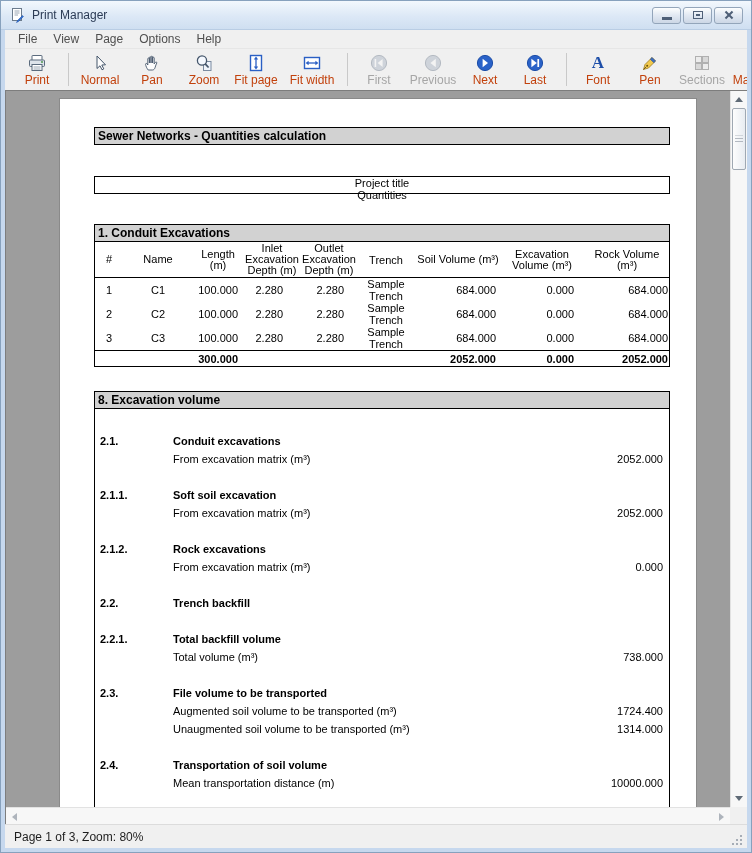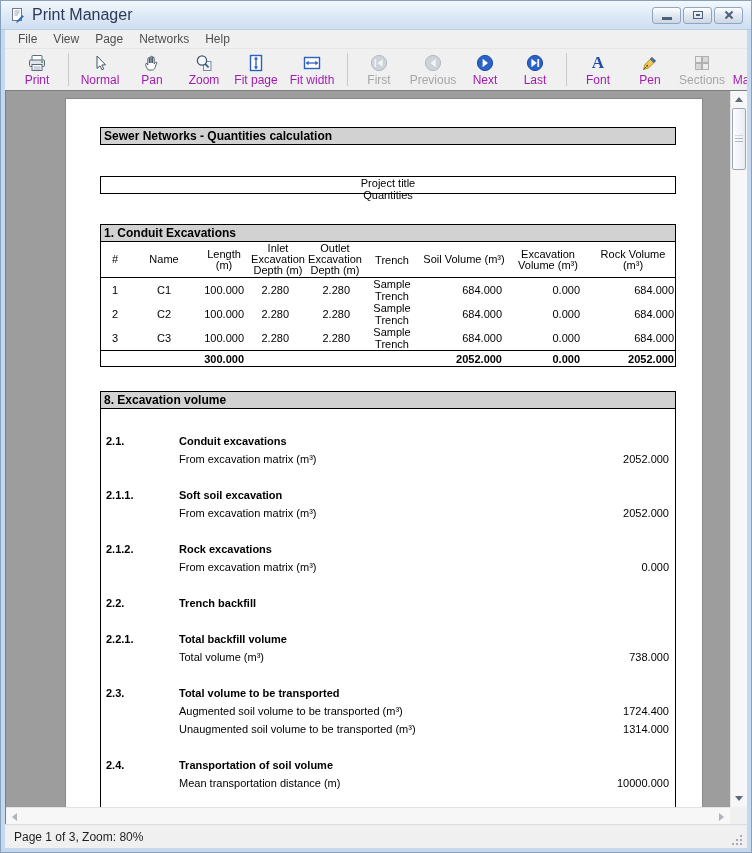--- a/index.html
+++ b/index.html
@@ -3,21 +3,21 @@
 <meta charset="utf-8">
 <style>
   * { margin:0; padding:0; box-sizing:border-box; }
   html,body { width:752px; height:853px; overflow:hidden; font-family:"Liberation Sans", sans-serif; }
   .window { width:752px; height:853px; border:1px solid #87a1bd; background:#c6d8ee; display:flex; flex-direction:column; }
 
   
   .titlebar { height:29px; flex:0 0 29px; display:flex; align-items:center; padding:0 8px 0 9px;
               background:linear-gradient(#f3f8fd,#dce8f6 55%,#cfdff1); border-bottom:1px solid #b9cde4; }
   .titlebar .app-icon { width:16px; height:16px; margin-right:6px; }
-  .title-text { font-size:16px; color:#2b3b55; }
+  .title-text { font-size:12px; color:#2b3b55; }
   .winbtns { margin-left:auto; display:flex; gap:2px; }
   .winbtn { width:29px; height:17px; border:1px solid #93a5ba; border-radius:3px;
             background:linear-gradient(#fdfefe,#e3eaf3 45%,#ccd7e6); display:flex; align-items:center; justify-content:center; position:relative; }
   .glyph-min { width:10px; height:3px; background:#4e5f77; margin-top:6px; }
   .glyph-max { width:10px; height:8px; border:1px solid #4e5f77; position:relative; }
   .glyph-max::after { content:""; position:absolute; left:2px; top:2px; width:4px; height:2px; background:#4e5f77; }
   .glyph-close { width:12px; height:10px; position:relative; }
   .glyph-close::before, .glyph-close::after { content:""; position:absolute; left:1px; top:4px; width:10px; height:2px; background:#4e5f77; }
   .glyph-close::before { transform:rotate(45deg); }
   .glyph-close::after { transform:rotate(-45deg); }
@@ -28,21 +28,21 @@
   
   .menubar { height:18px; flex:0 0 18px; display:flex; align-items:center; padding-left:5px; background:#f0f0f0; }
   .menu-item { font-size:12px; color:#4f4f4f; padding:0 8px; height:18px; line-height:18px; }
 
   
   .toolbar { height:42px; flex:0 0 42px; background:#f0f0f0; border-top:1px solid #e6e6e6;
              display:flex; align-items:stretch; padding:2px 0 0 6px; overflow:hidden; white-space:nowrap; }
   .tbtn { width:52px; flex:0 0 auto; display:flex; flex-direction:column; align-items:center; justify-content:flex-start; padding-top:1px; }
   .tbtn.w56 { width:56px; } .tbtn.w60 { width:60px; } .tbtn.w48 { width:48px; }
   .ticon { height:21px; display:flex; align-items:center; justify-content:center; }
-  .tlabel { font-size:12px; color:#a21caf; line-height:14px; }
+  .tlabel { font-size:12px; color:#c2410c; line-height:14px; }
   .tbtn.disabled .tlabel { color:#a6a6a6; }
   .tsep { width:1px; background:#c9c9c9; margin:2px 5px 4px 5px; flex:0 0 1px; }
   .font-letter { font-family:"Liberation Serif", serif; font-weight:bold; font-size:17px; color:var(--accent-blue,#1d4ea8); line-height:20px; }
 
   
   .preview { flex:1; min-height:0; border-top:1px solid #7d7d7d; border-left:1px solid #7d7d7d;
              display:grid; grid-template-columns:1fr 17px; grid-template-rows:1fr 17px; }
   .viewport { position:relative; overflow:hidden; background:var(--preview-bg,#9d9d9d); }
 
   
@@ -57,21 +57,21 @@
   .arr-up   { border-left:4px solid transparent; border-right:4px solid transparent; border-bottom:5px solid #5f6a76; }
   .arr-down { border-left:4px solid transparent; border-right:4px solid transparent; border-top:5px solid #5f6a76; }
   .arr-left  { border-top:4px solid transparent; border-bottom:4px solid transparent; border-right:5px solid #aeb4bc; }
   .arr-right { border-top:4px solid transparent; border-bottom:4px solid transparent; border-left:5px solid #aeb4bc; }
   .hscroll { background:#f7f7f7; border-top:1px solid #e2e2e2; display:flex; }
   .hscroll .sbtn { width:17px; }
   .htrack { flex:1; }
   .corner { background:#f0f0f0; }
 
   
-  .page { position:absolute; left:60px; top:8px; width:636px; height:744px; background:#fff; outline:1px solid #8a8a8a; }
+  .page { position:absolute; left:54px; top:8px; width:636px; height:744px; background:#fff; outline:1px solid #8a8a8a; }
   .doc { position:absolute; left:34px; width:576px; font-size:11px; color:#000; }
   .banner { background:var(--banner-gray,#d2d2d2); border:1px solid #000; height:18px; line-height:16px;
             font-size:12px; font-weight:bold; padding-left:3px; }
   .project-row { top:77px; height:18px; border:1px solid #000; display:flex; align-items:center; padding:0 4px;flex-direction:column; }
   .project-row .spacer { flex:1; }
 
   
   .s1 { top:125px; }
   .s1 .tablewrap { border:1px solid #000; border-top:none; }
   .gridrow { display:grid; grid-template-columns:28px 70px 50px 58px 56px 58px 86px 82px 88px; }
@@ -129,21 +129,21 @@
         </div>
     </div>
   </div>
 
   <div class="client">
 
     <div class="menubar">
       <span class="menu-item">File</span>
       <span class="menu-item">View</span>
       <span class="menu-item">Page</span>
-      <span class="menu-item">Networks</span>
+      <span class="menu-item">Options</span>
       <span class="menu-item">Help</span>
     </div>
 
     <div class="toolbar">
       <div class="tbtn">
         <div class="ticon">
           <svg width="20" height="20" viewBox="0 0 20 20">
             <rect x="5" y="2.5" width="10" height="5" rx="0.5" fill="#fff" stroke="#5b6b7d"></rect>
             <rect x="2.5" y="7" width="15" height="6.5" rx="1" fill="#dde3ea" stroke="#5b6b7d"></rect>
             <rect x="5" y="11.5" width="10" height="6" fill="#fff" stroke="#5b6b7d"></rect>
@@ -431,21 +431,21 @@
                           <span class="s2code" style="font-weight:normal;"></span>
                           <span class="s2label">Total volume (m³)</span>
                           <span class="s2value">738.000</span>
                         </div>
                       </div>
                   </div>
 
                   <div class="s2item">
                     <div class="s2row">
                       <span class="s2code">2.3.</span>
-                      <span class="s2title">Total volume to be transported</span>
+                      <span class="s2title">File volume to be transported</span>
                     </div>
                     <div>
 
                         <div class="s2row">
                           <span class="s2code" style="font-weight:normal;"></span>
                           <span class="s2label">Augmented soil volume to be transported (m³)</span>
                           <span class="s2value">1724.400</span>
                         </div>
 
                         <div class="s2row">

